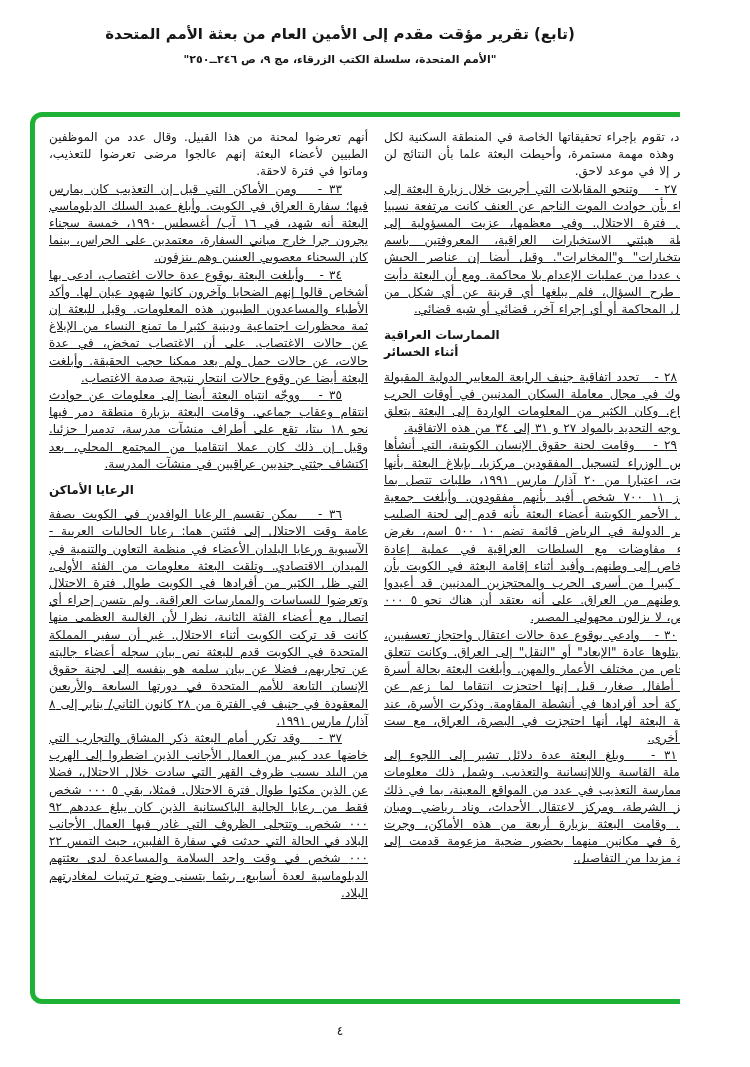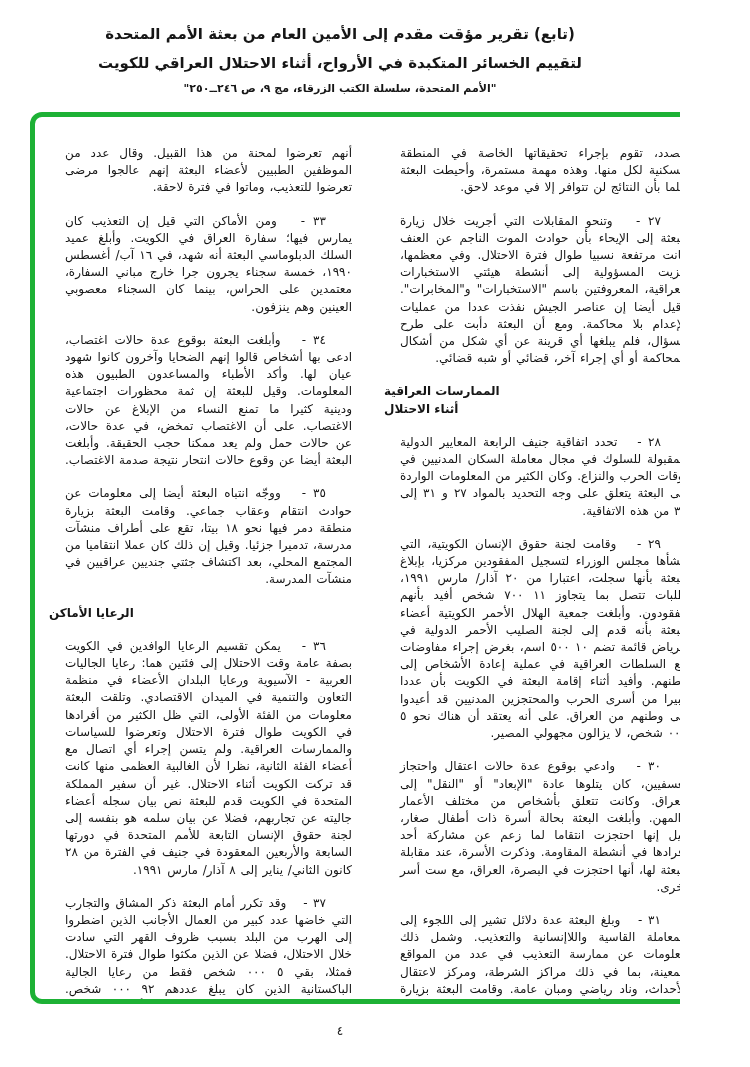--- a/index.html
+++ b/index.html
@@ -39,27 +39,27 @@
   .columns{
     direction:rtl;
     display:flex;
     gap:16px;
     padding:12px 12px 0 14px;
     box-sizing:border-box;
     height:100%;
   }
   .column{flex:1;min-width:0;}
   .para{
-    margin:16px;
+    margin:0;
     font-size:12px;
     line-height:17.2px;
     text-align:justify;
     word-spacing:1px;
   }
-  .para.indent{text-indent:26px;}
+  .para.indent{text-indent:26px;text-decoration:underline;}
   .sec-heading{
     font-weight:bold;
     text-align:left;
     font-size:12px;
     line-height:17.2px;
     margin:9px 0 7px 0;
   }
   .page-number{
     position:absolute;
     left:0;right:0;top:1024px;
@@ -68,32 +68,31 @@
     color:#161616;
   }
 </style>
 </head>
 <body>
 
 <div class="page">
 
   <header class="report-header">
     <div class="header-line">(تابع) تقرير مؤقت مقدم إلى الأمين العام من بعثة الأمم المتحدة</div>
-    <div class="header-line">لتقييم الخسائر المتكبدة في الأرواح، أثناء الاحتلال العراقي للكويت</div>
     <div class="header-source">"الأمم المتحدة، سلسلة الكتب الزرقاء، مج ٩، ص ⁦٢٤٦ــ٢٥٠⁩"</div>
   </header>
 
   <div class="border-box">
     <div class="columns">
       <div class="column" id="col-right">
           <p class="para">الصدد، تقوم بإجراء تحقيقاتها الخاصة في المنطقة السكنية لكل منها. وهذه مهمة مستمرة، وأحيطت البعثة علما بأن النتائج لن تتوافر إلا في موعد لاحق.</p>
           <p class="para indent">٢٧ -&nbsp;&nbsp; وتنحو المقابلات التي أجريت خلال زيارة البعثة إلى الإيحاء بأن حوادث الموت الناجم عن العنف كانت مرتفعة نسبيا طوال فترة الاحتلال. وفي معظمها، عزيت المسؤولية إلى أنشطة هيئتي الاستخبارات العراقية، المعروفتين باسم "الاستخبارات" و"المخابرات". وقيل أيضا إن عناصر الجيش نفذت عددا من عمليات الإعدام بلا محاكمة. ومع أن البعثة دأبت على طرح السؤال، فلم يبلغها أي قرينة عن أي شكل من أشكال المحاكمة أو أي إجراء آخر، قضائي أو شبه قضائي.</p>
           <div class="sec-heading">
             <div>الممارسات العراقية</div>
-            <div>أثناء الاحتلال</div>
+            <div>أثناء الخسائر</div>
           </div>
           <p class="para indent">٢٨ -&nbsp;&nbsp; تحدد اتفاقية جنيف الرابعة المعايير الدولية المقبولة للسلوك في مجال معاملة السكان المدنيين في أوقات الحرب والنزاع. وكان الكثير من المعلومات الواردة إلى البعثة يتعلق على وجه التحديد بالمواد ٢٧ و ٣١ إلى ٣٤ من هذه الاتفاقية.</p>
           <p class="para indent">٢٩ -&nbsp;&nbsp; وقامت لجنة حقوق الإنسان الكويتية، التي أنشأها مجلس الوزراء لتسجيل المفقودين مركزيا، بإبلاغ البعثة بأنها سجلت، اعتبارا من ٢٠ آذار/ مارس ١٩٩١، طلبات تتصل بما يتجاوز ١١ ٧٠٠ شخص أفيد بأنهم مفقودون. وأبلغت جمعية الهلال الأحمر الكويتية أعضاء البعثة بأنه قدم إلى لجنة الصليب الأحمر الدولية في الرياض قائمة تضم ١٠ ٥٠٠ اسم، بغرض إجراء مفاوضات مع السلطات العراقية في عملية إعادة الأشخاص إلى وطنهم. وأفيد أثناء إقامة البعثة في الكويت بأن عددا كبيرا من أسرى الحرب والمحتجزين المدنيين قد أعيدوا إلى وطنهم من العراق. على أنه يعتقد أن هناك نحو ٥ ٠٠٠ شخص، لا يزالون مجهولي المصير.</p>
           <p class="para indent">٣٠ -&nbsp;&nbsp; وادعي بوقوع عدة حالات اعتقال واحتجاز تعسفيين، كان يتلوها عادة "الإبعاد" أو "النقل" إلى العراق. وكانت تتعلق بأشخاص من مختلف الأعمار والمهن. وأبلغت البعثة بحالة أسرة ذات أطفال صغار، قيل إنها احتجزت انتقاما لما زعم عن مشاركة أحد أفرادها في أنشطة المقاومة. وذكرت الأسرة، عند مقابلة البعثة لها، أنها احتجزت في البصرة، العراق، مع ست أسر أخرى.</p>
           <p class="para indent">٣١ -&nbsp;&nbsp; وبلغ البعثة عدة دلائل تشير إلى اللجوء إلى المعاملة القاسية واللاإنسانية والتعذيب. وشمل ذلك معلومات عن ممارسة التعذيب في عدد من المواقع المعينة، بما في ذلك مراكز الشرطة، ومركز لاعتقال الأحداث، وناد رياضي ومبان عامة. وقامت البعثة بزيارة أربعة من هذه الأماكن، وجرت الزيارة في مكانين منهما بحضور ضحية مزعومة قدمت إلى البعثة مزيدا من التفاصيل.</p>
         </div>
       <div class="column" id="col-left">
           <p class="para">أنهم تعرضوا لمحنة من هذا القبيل. وقال عدد من الموظفين الطبيين لأعضاء البعثة إنهم عالجوا مرضى تعرضوا للتعذيب، وماتوا في فترة لاحقة.</p>
           <p class="para indent">٣٣ -&nbsp;&nbsp; ومن الأماكن التي قيل إن التعذيب كان يمارس فيها؛ سفارة العراق في الكويت. وأبلغ عميد السلك الدبلوماسي البعثة أنه شهد، في ١٦ آب/ أغسطس ١٩٩٠، خمسة سجناء يجرون جرا خارج مباني السفارة، معتمدين على الحراس، بينما كان السجناء معصوبي العينين وهم ينزفون.</p>
           <p class="para indent">٣٤ -&nbsp;&nbsp; وأبلغت البعثة بوقوع عدة حالات اغتصاب، ادعى بها أشخاص قالوا إنهم الضحايا وآخرون كانوا شهود عيان لها. وأكد الأطباء والمساعدون الطبيون هذه المعلومات. وقيل للبعثة إن ثمة محظورات اجتماعية ودينية كثيرا ما تمنع النساء من الإبلاغ عن حالات الاغتصاب. على أن الاغتصاب تمخض، في عدة حالات، عن حالات حمل ولم يعد ممكنا حجب الحقيقة. وأبلغت البعثة أيضا عن وقوع حالات انتحار نتيجة صدمة الاغتصاب.</p>

